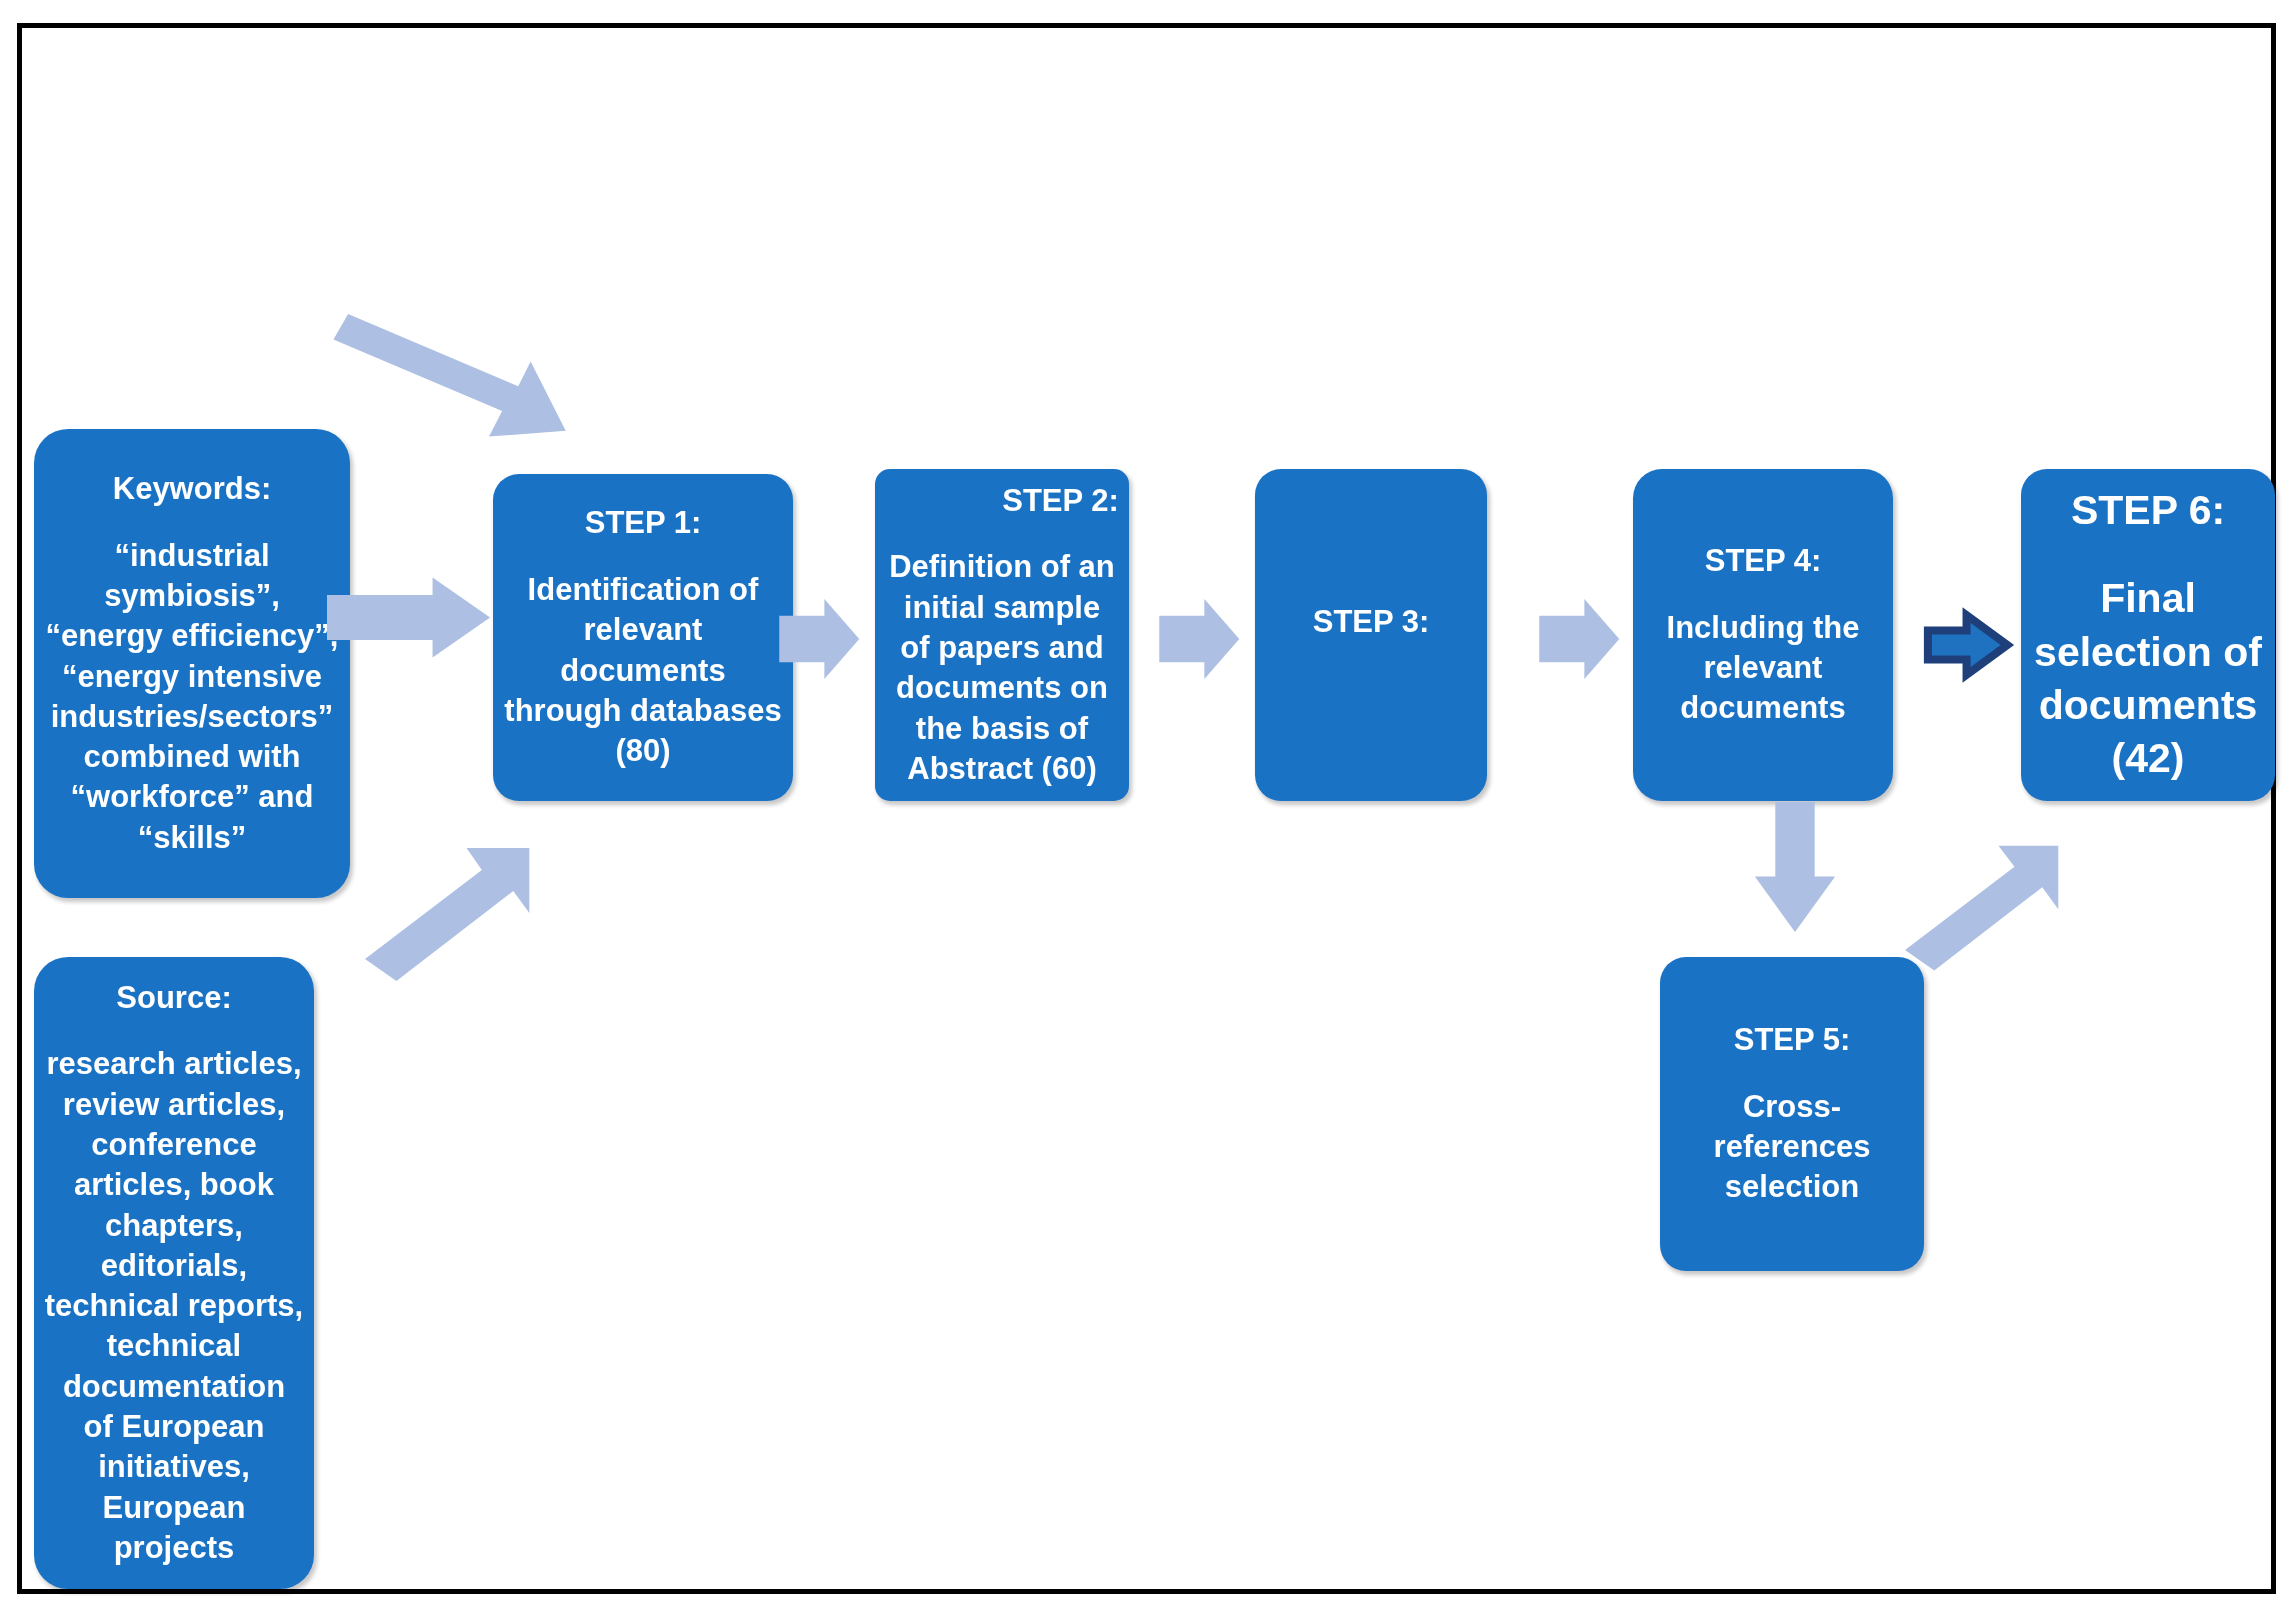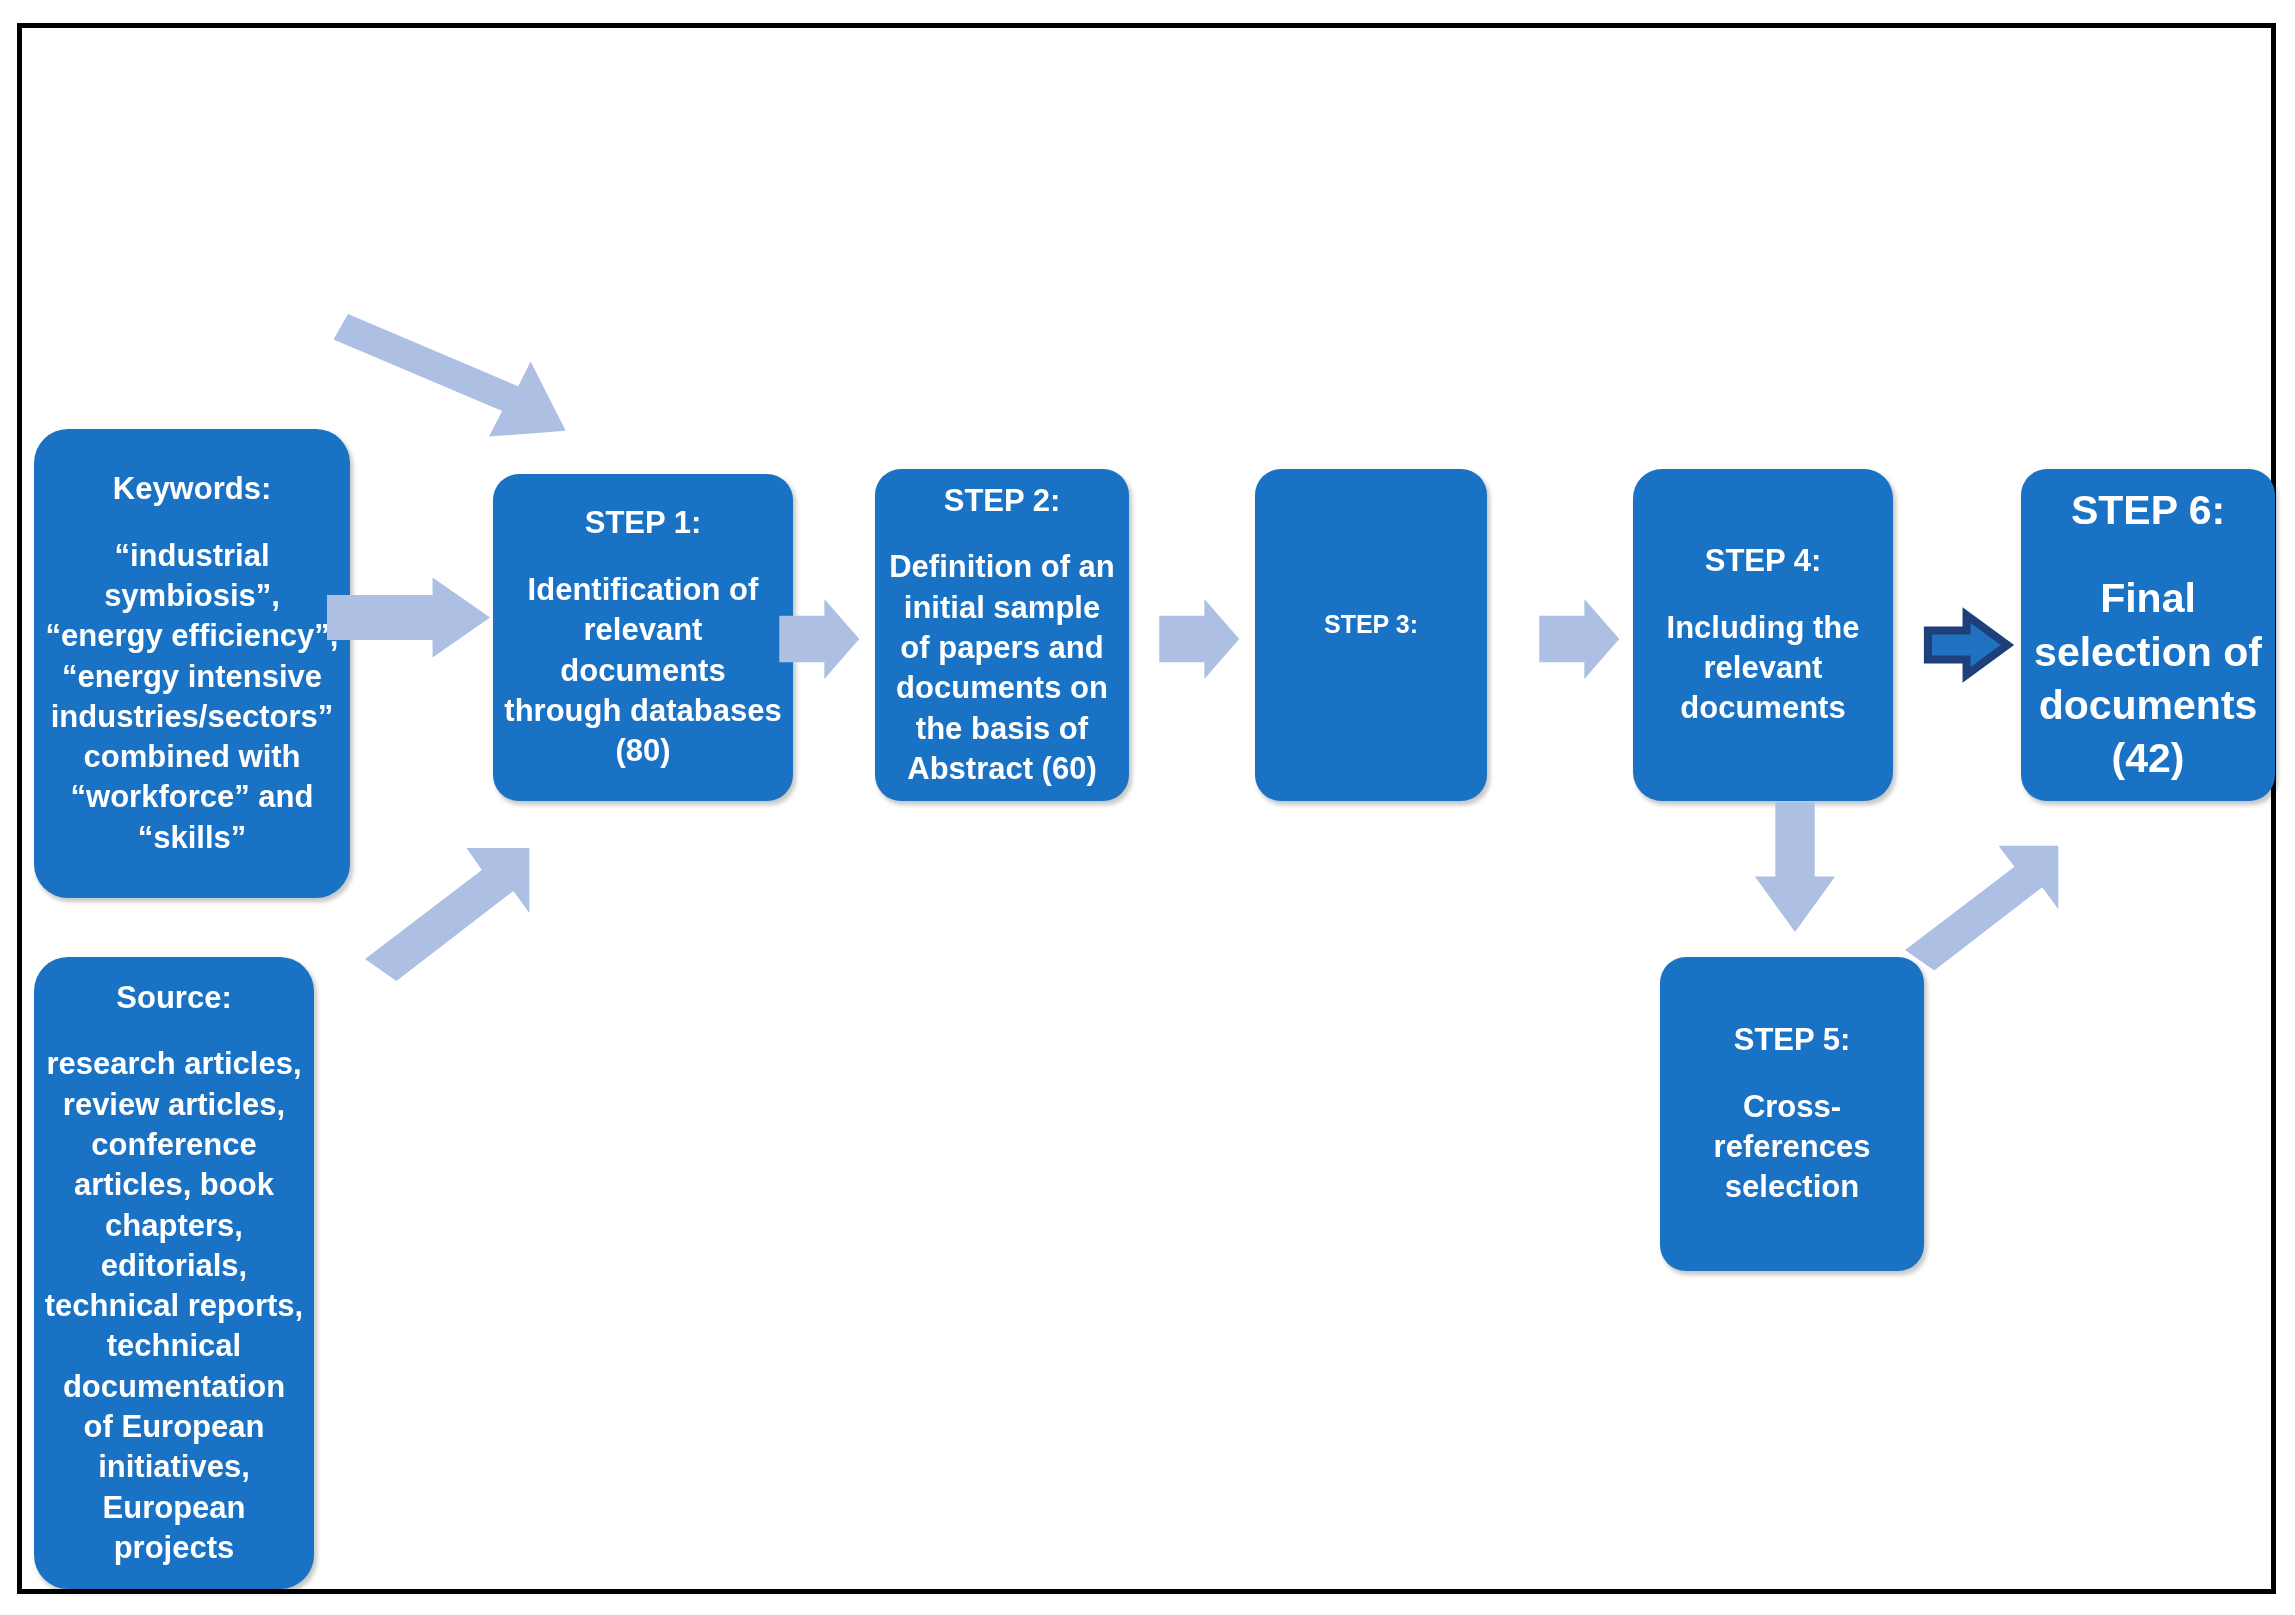--- a/index.html
+++ b/index.html
@@ -77,26 +77,26 @@
   <div class="node inputnode" style="left:34px; top:957px; width:280px; height:632px; font-size:31px; border-radius:34px;">
     <div class="title">Source:</div>
     <div class="body">research articles, review articles, conference articles, book chapters, editorials, technical reports, technical documentation of European initiatives, European projects</div>
   </div>
 
   <div class="node" style="left:493px; top:474px; width:300px; height:327px; font-size:31px; border-radius:26px;">
     <div class="title">STEP 1:</div>
     <div class="body">Identification of relevant documents through databases (80)</div>
   </div>
 
-  <div class="node" style="left:875px; top:469px; width:254px; height:332px; font-size:31px; border-radius:26px;">
+  <div class="node" style="left:875px; top:469px; width:254px; height:332px; font-size:31px; border-radius:15px;align-items:flex-end;">
     <div class="title">STEP 2:</div>
     <div class="body">Definition of an initial sample of papers and documents on the basis of Abstract (60)</div>
   </div>
 
-  <div class="node" style="left:1255px; top:469px; width:232px; height:332px; font-size:25px; border-radius:26px;">
+  <div class="node" style="left:1255px; top:469px; width:232px; height:332px; font-size:31px; border-radius:26px;">
     <div class="title">STEP 3:</div>
   </div>
 
   <div class="node" style="left:1633px; top:469px; width:260px; height:332px; font-size:31px; border-radius:29px;">
     <div class="title">STEP 4:</div>
     <div class="body">Including the relevant documents</div>
   </div>
 
   <div class="node" style="left:1660px; top:957px; width:264px; height:314px; font-size:31px; border-radius:26px;">
     <div class="title">STEP 5:</div>

